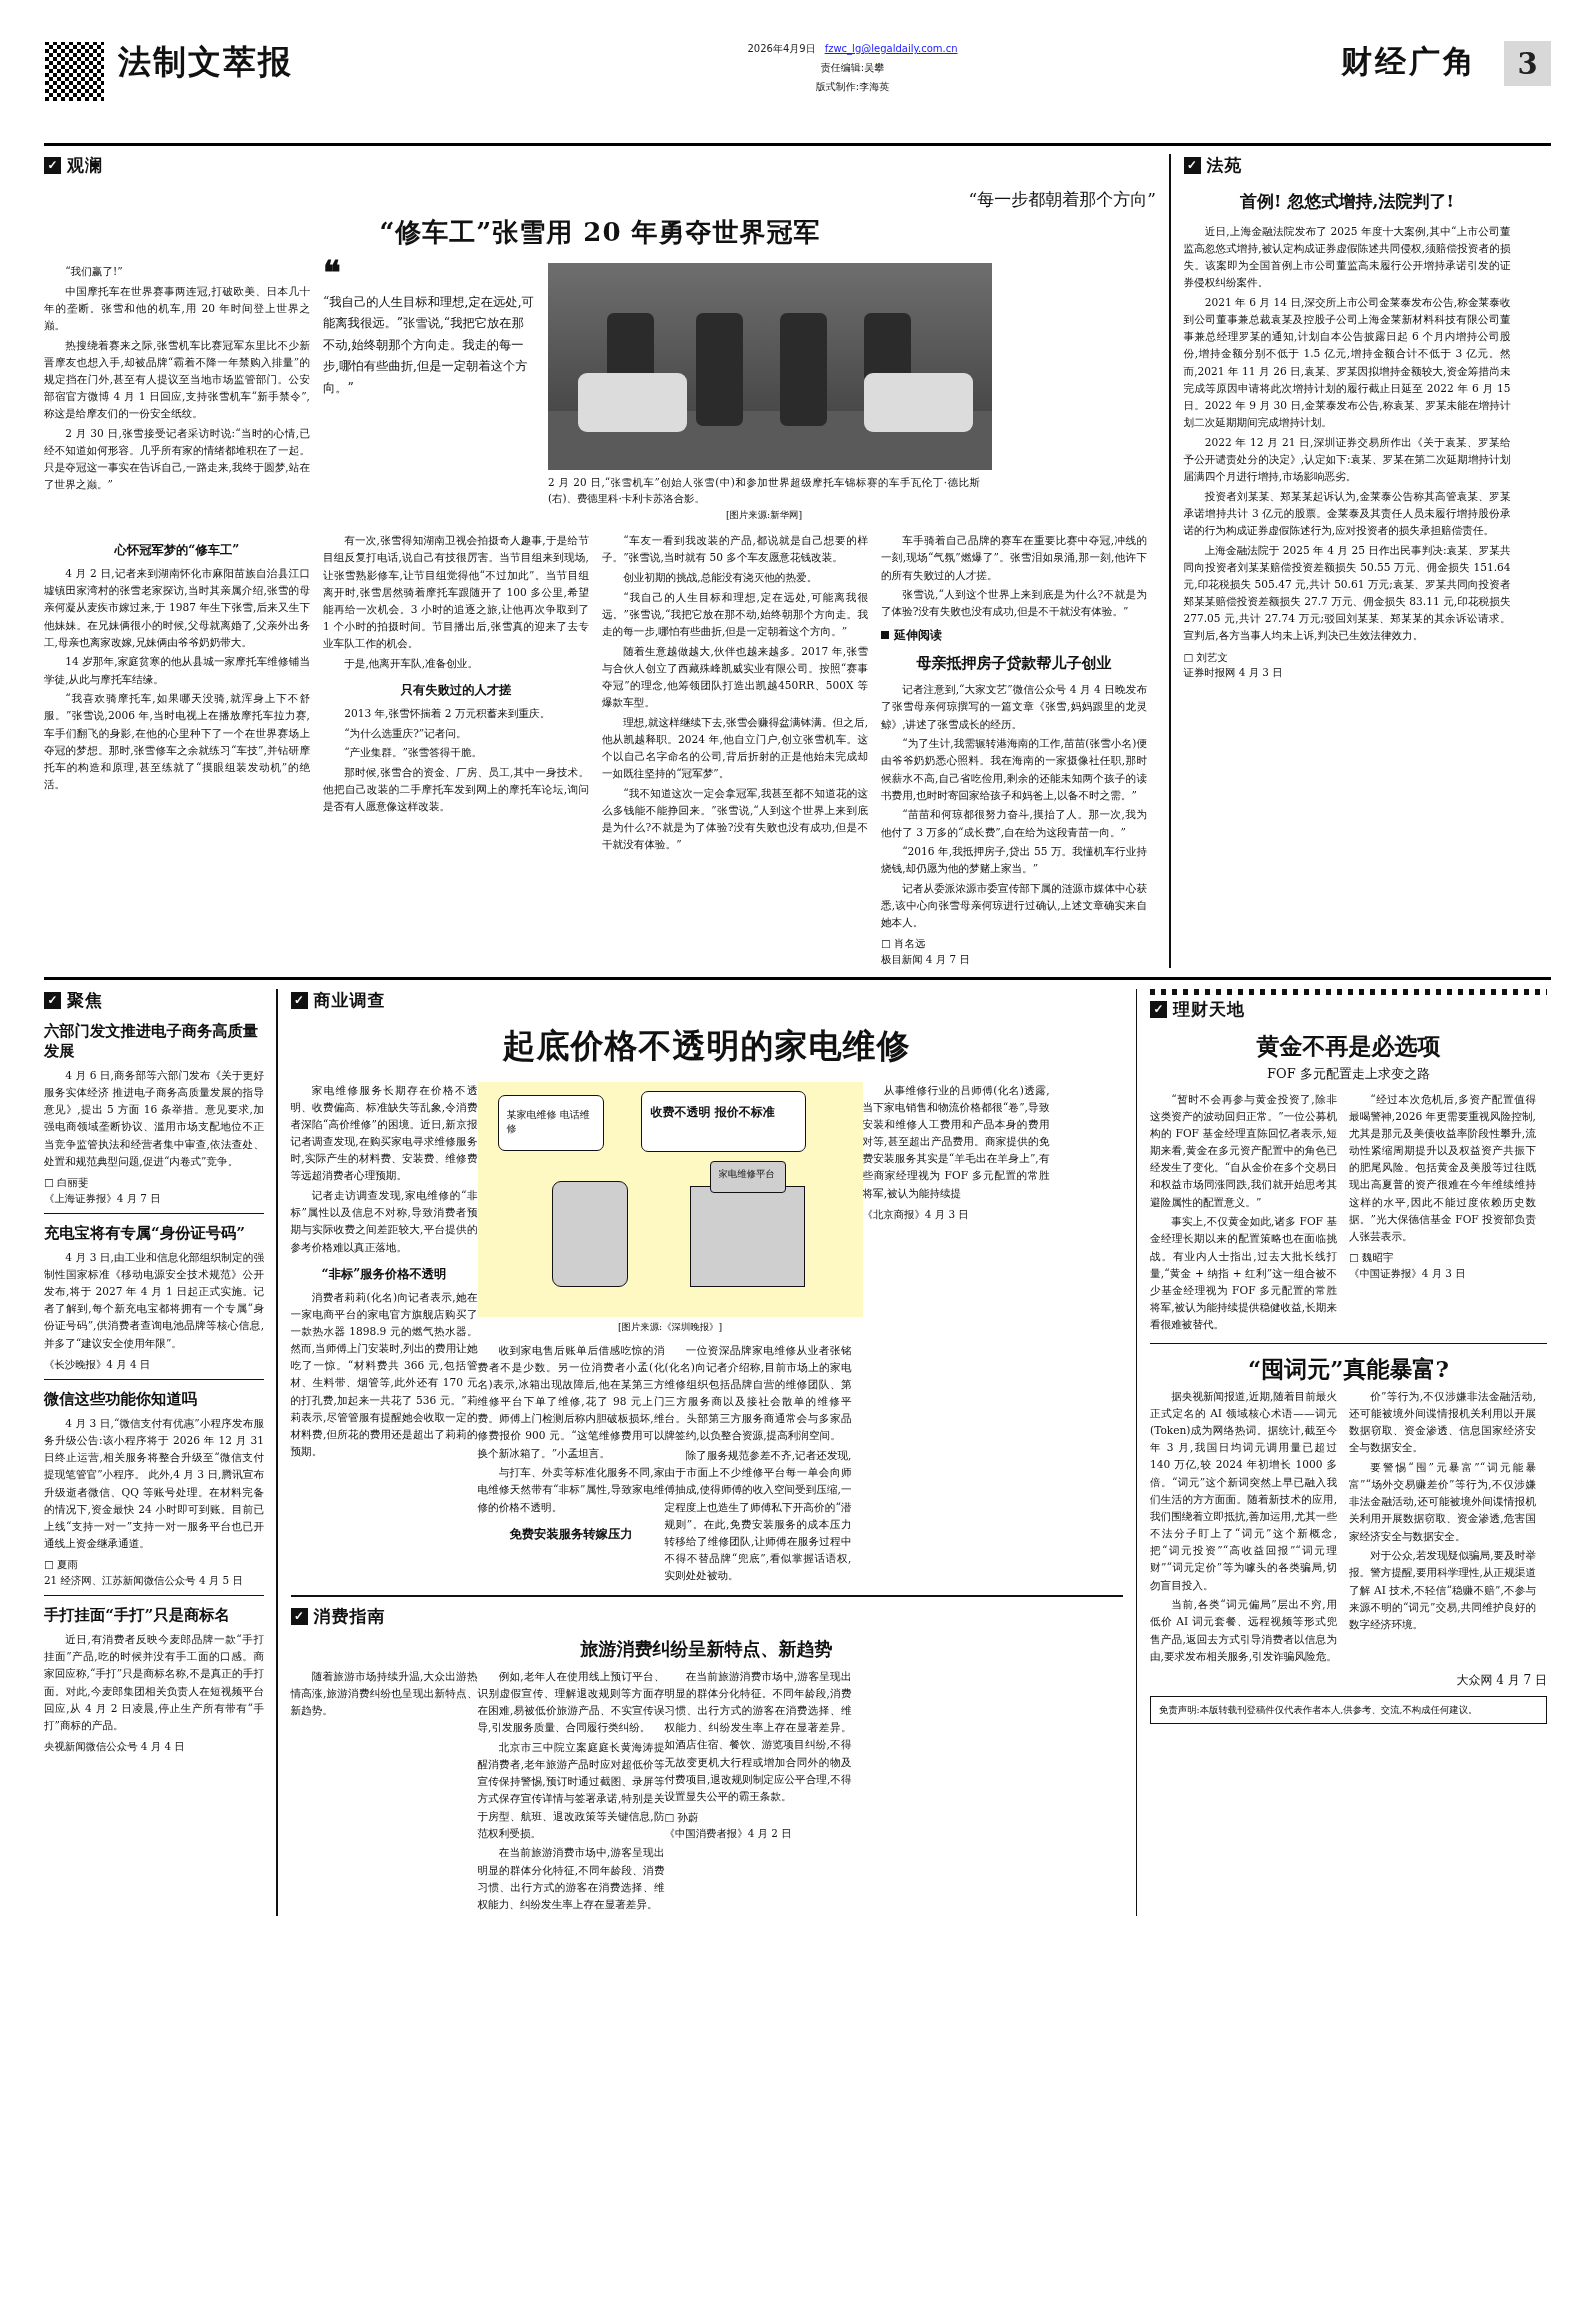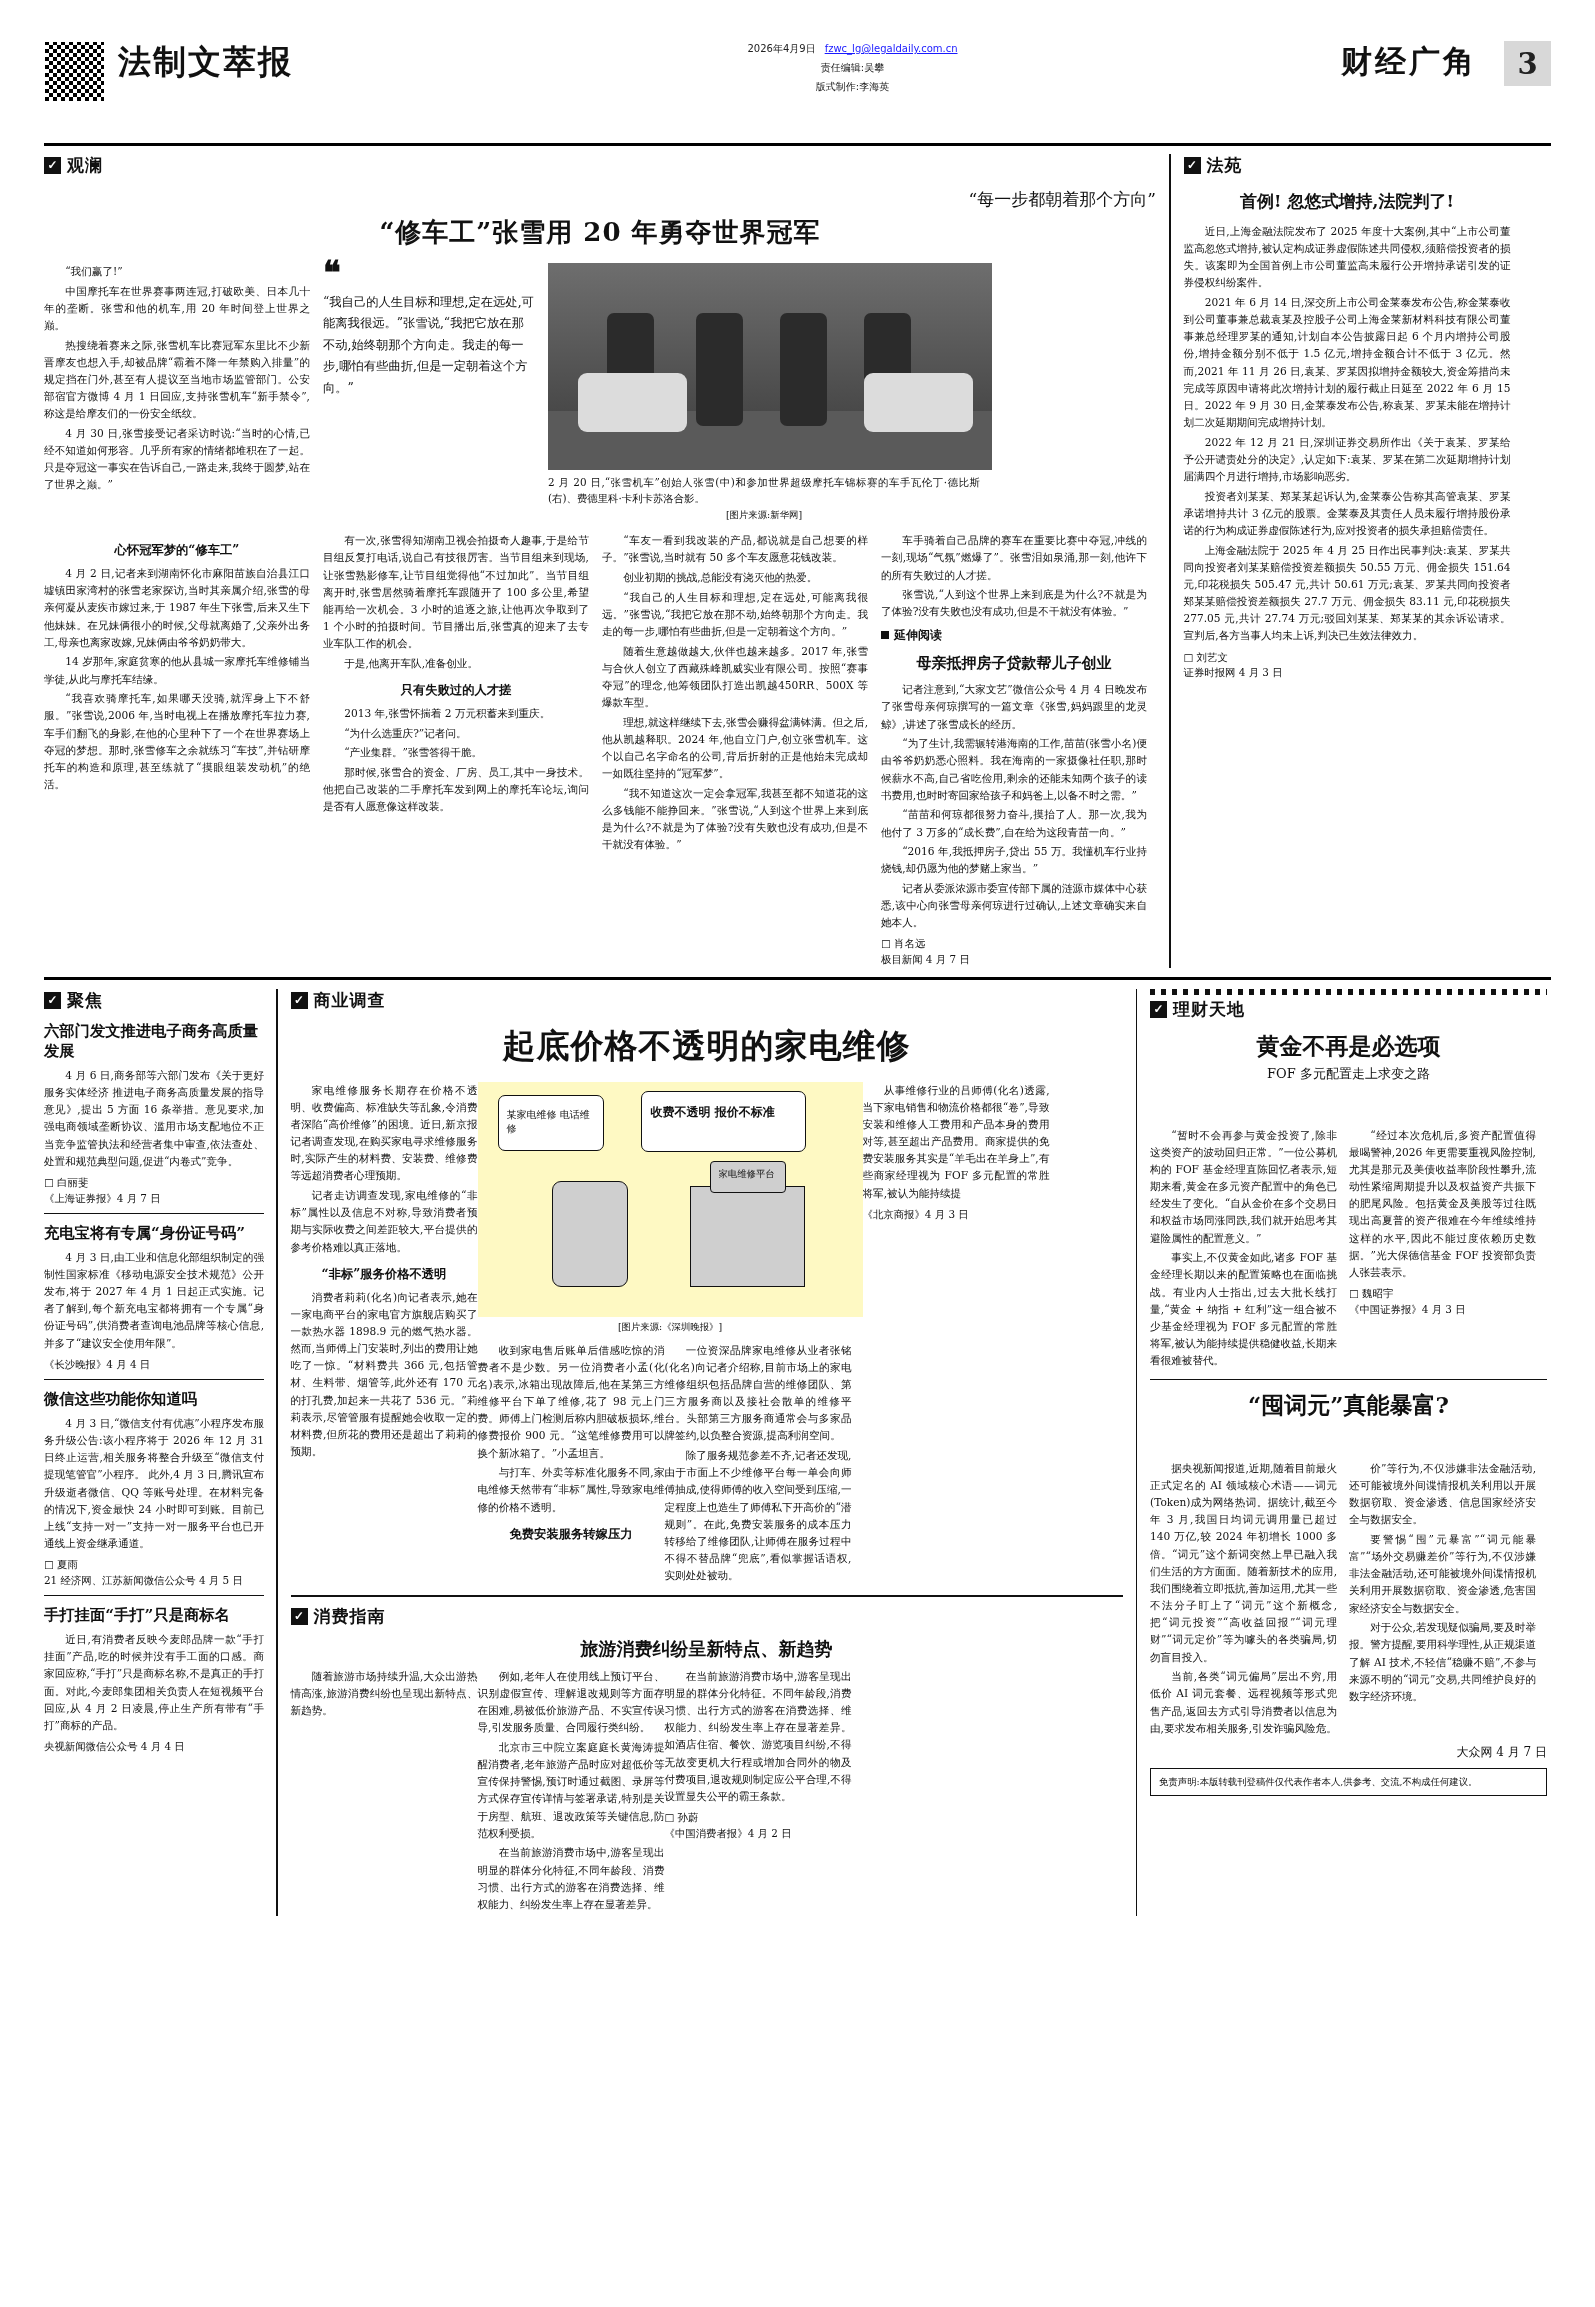--- a/index.html
+++ b/index.html
@@ -76,21 +76,21 @@
   .mid-cols{display:flex;gap:0;}
   .mid-cols > div{width:187px;}
   .cartoon{width:385px;height:235px;background:#fef9c3;position:relative;overflow:hidden;border:0;}
   .cartoon .bub{position:absolute;background:#fff;border:1.5px solid #111;border-radius:7px;}
   .cartoon .person{position:absolute;background:#cfcfcf;border:1.5px solid #111;}
   .cap-c{font-family:"DejaVu Serif","Liberation Serif",serif;font-size:9.4px;text-align:center;margin-top:4px;}
 
   .fin-h{text-align:center;font-family:"DejaVu Serif","Liberation Serif",serif;font-weight:bold;font-size:23px;margin:10px 0 3px;}
   .fin-sub{text-align:center;font-family:"DejaVu Serif","Liberation Serif",serif;font-size:13px;margin-bottom:8px;}
   .two{display:flex;gap:12px;}
-  .two > div{width:187px;margin-top:36px;}
+  .two > div{width:187px;}
 
   .dotline{height:6px;background:repeating-linear-gradient(90deg,#111 0 5px,#fff 5px 11px);margin:0 0 3px;}
   .disclaim{border:1.5px solid #111;padding:6px 8px;font-family:"DejaVu Serif","Liberation Serif",serif;font-size:9.4px;line-height:1.5;margin-top:7px;}
   .sitemark{text-align:right;font-family:"DejaVu Serif","Liberation Serif",serif;font-size:12px;margin-top:5px;}
   .center-sub{text-align:center;font-family:"DejaVu Serif","Liberation Serif",serif;font-weight:bold;font-size:18px;margin:9px 0 7px;}
   .hr-thin{border-top:1px solid #111;margin:7px 0;}
   .hr-thick{border-top:2.5px solid #111;margin:8px 0;}
 </style>
 </head>
 <body>
@@ -125,21 +125,21 @@
       </div>
 
       <div class="kicker">“每一步都朝着那个方向”</div>
       <div class="headline">“修车工”张雪用 20 年勇夺世界冠军</div>
 
       <div class="lead-grid">
         <div class="lc body-col">
           <p>“我们赢了!”</p>
           <p>中国摩托车在世界赛事两连冠,打破欧美、日本几十年的垄断。张雪和他的机车,用 20 年时间登上世界之巅。</p>
           <p>热搜绕着赛来之际,张雪机车比赛冠军东里比不少新晋摩友也想入手,却被品牌“霸着不降一年禁购入排量”的规定挡在门外,甚至有人提议至当地市场监管部门。公安部宿官方微博 4 月 1 日回应,支持张雪机车“新手禁令”,称这是给摩友们的一份安全纸纹。</p>
-          <p>4 月 30 日,张雪接受记者采访时说:“当时的心情,已经不知道如何形容。几乎所有家的情绪都堆积在了一起。只是夺冠这一事实在告诉自己,一路走来,我终于圆梦,站在了世界之巅。”</p>
+          <p>2 月 30 日,张雪接受记者采访时说:“当时的心情,已经不知道如何形容。几乎所有家的情绪都堆积在了一起。只是夺冠这一事实在告诉自己,一路走来,我终于圆梦,站在了世界之巅。”</p>
         </div>
 
         <div class="quotebox">
           <span class="qm">❝</span>
           <span>“我自己的人生目标和理想,定在远处,可能离我很远。”张雪说,“我把它放在那不动,始终朝那个方向走。我走的每一步,哪怕有些曲折,但是一定朝着这个方向。”</span>
         </div>
 
         <div class="photo">
           <div class="ph">
             <div class="track"></div>

